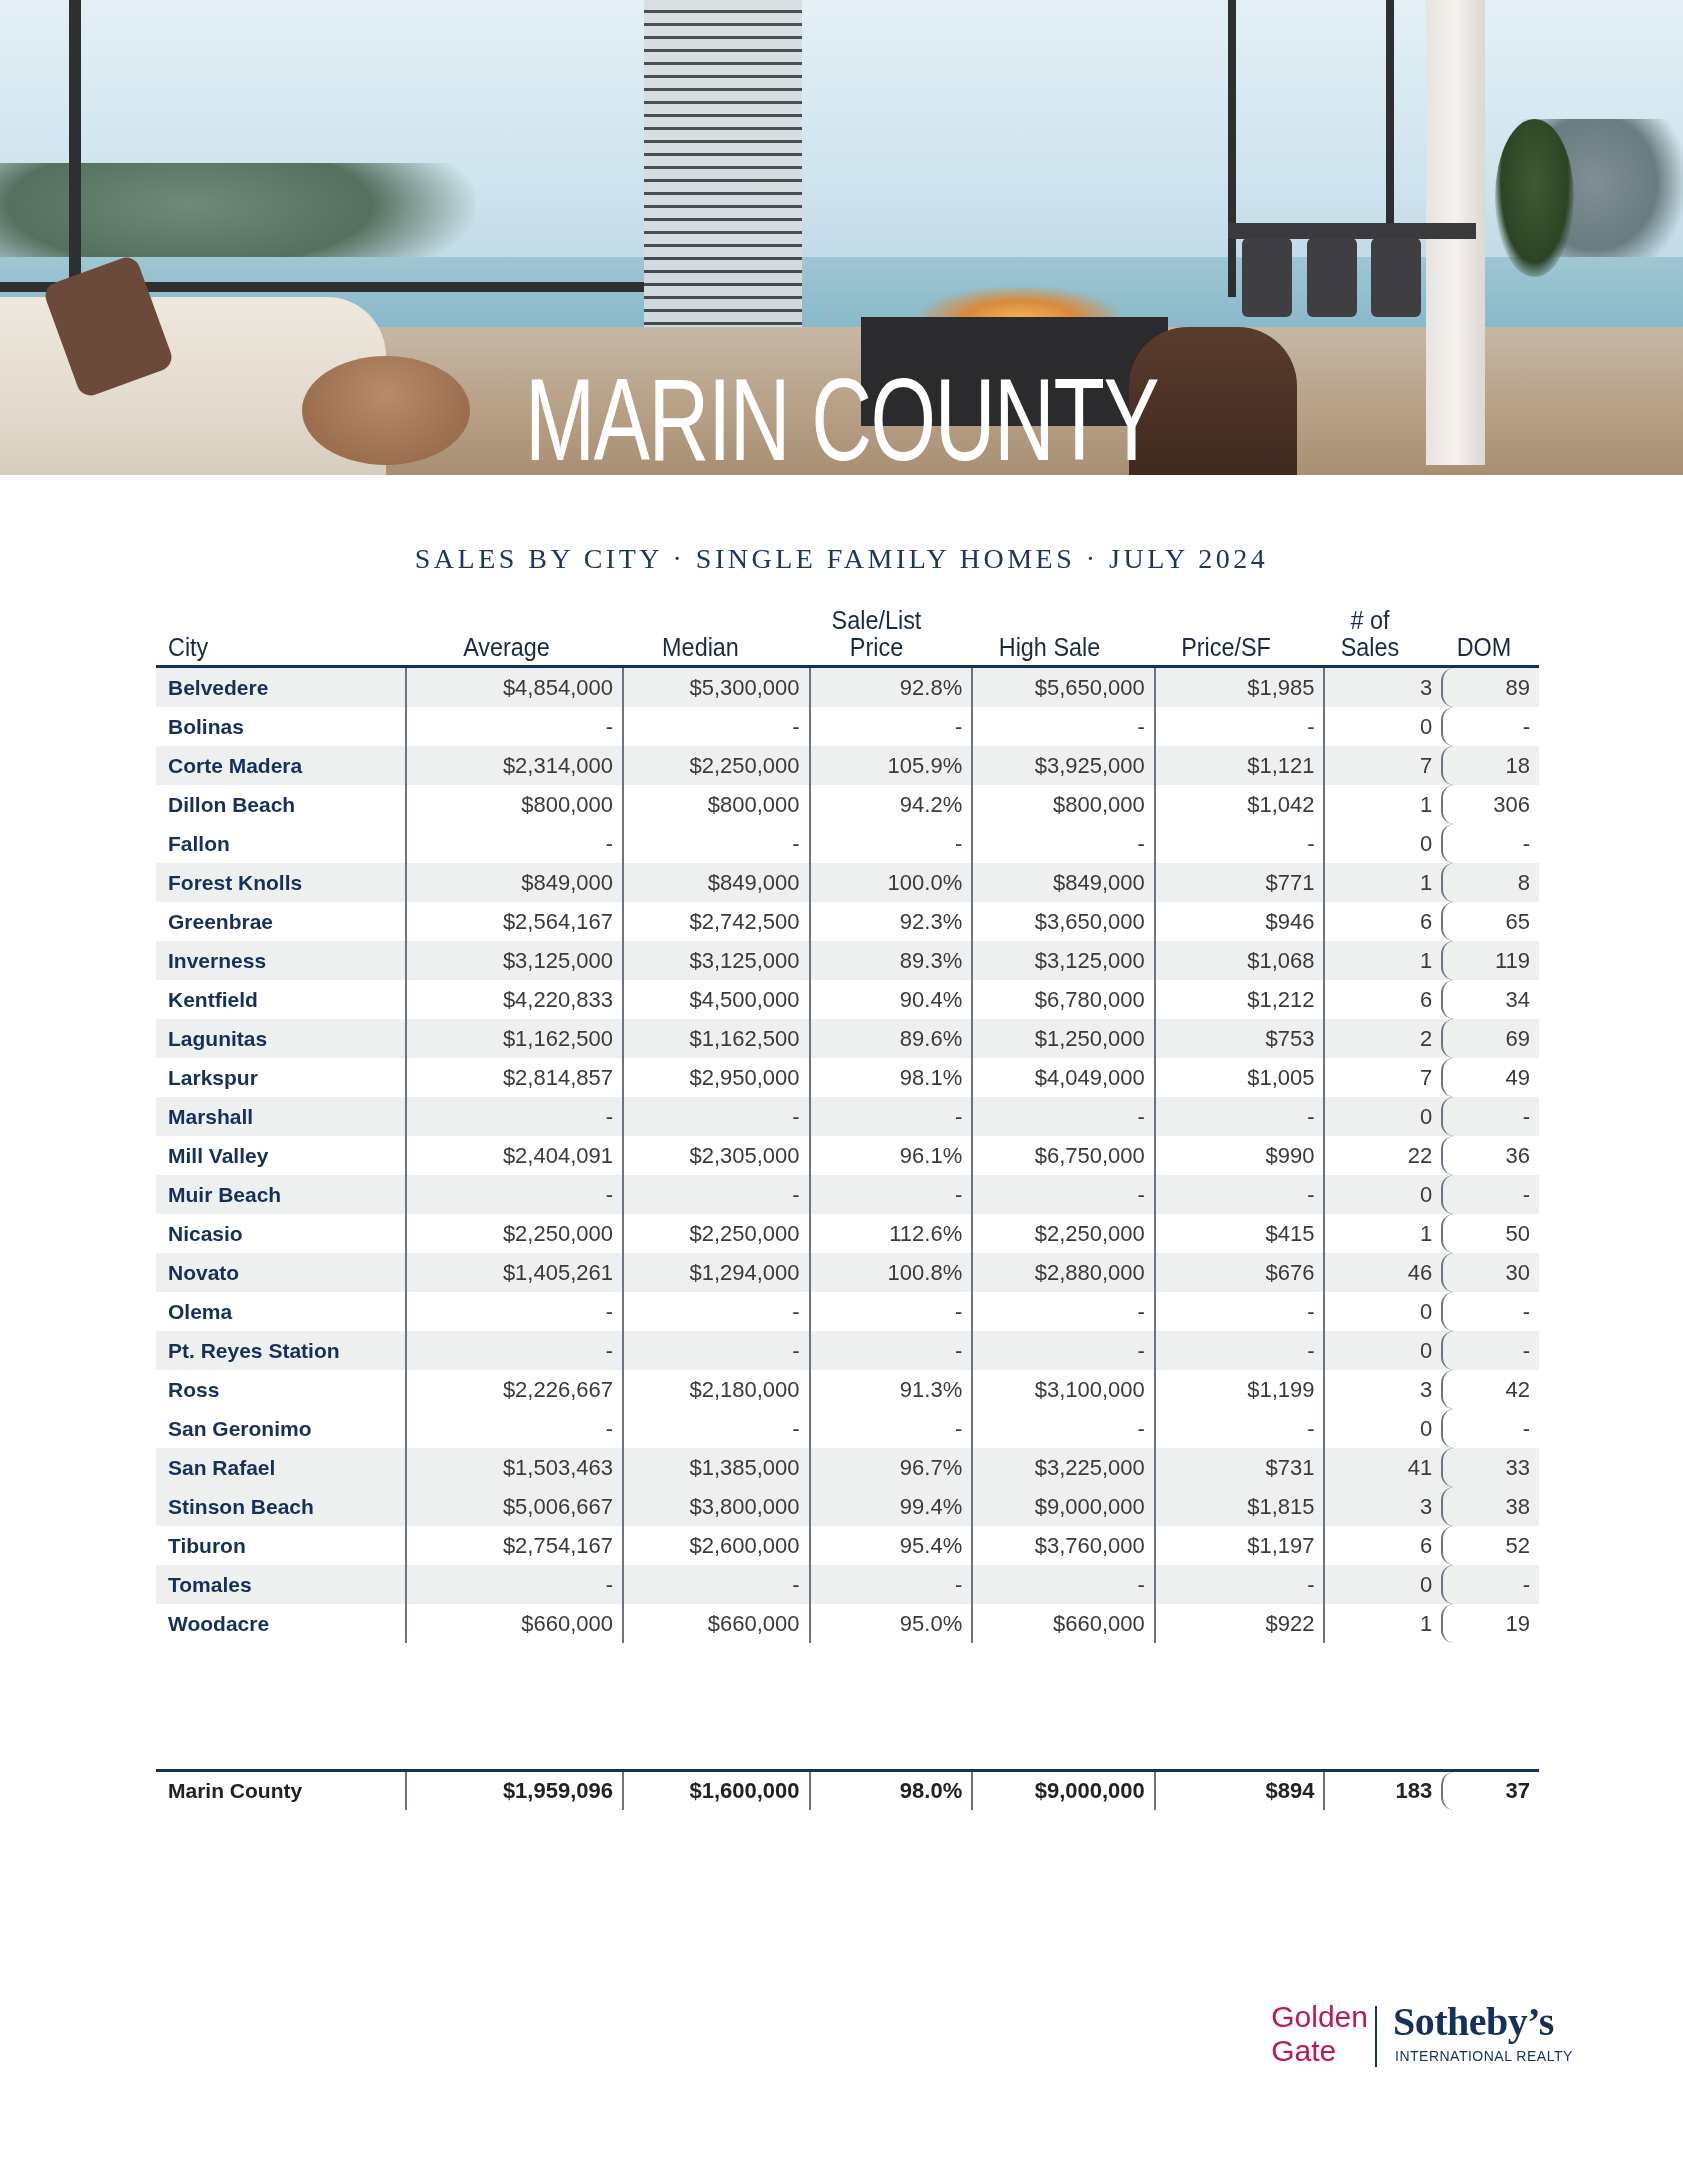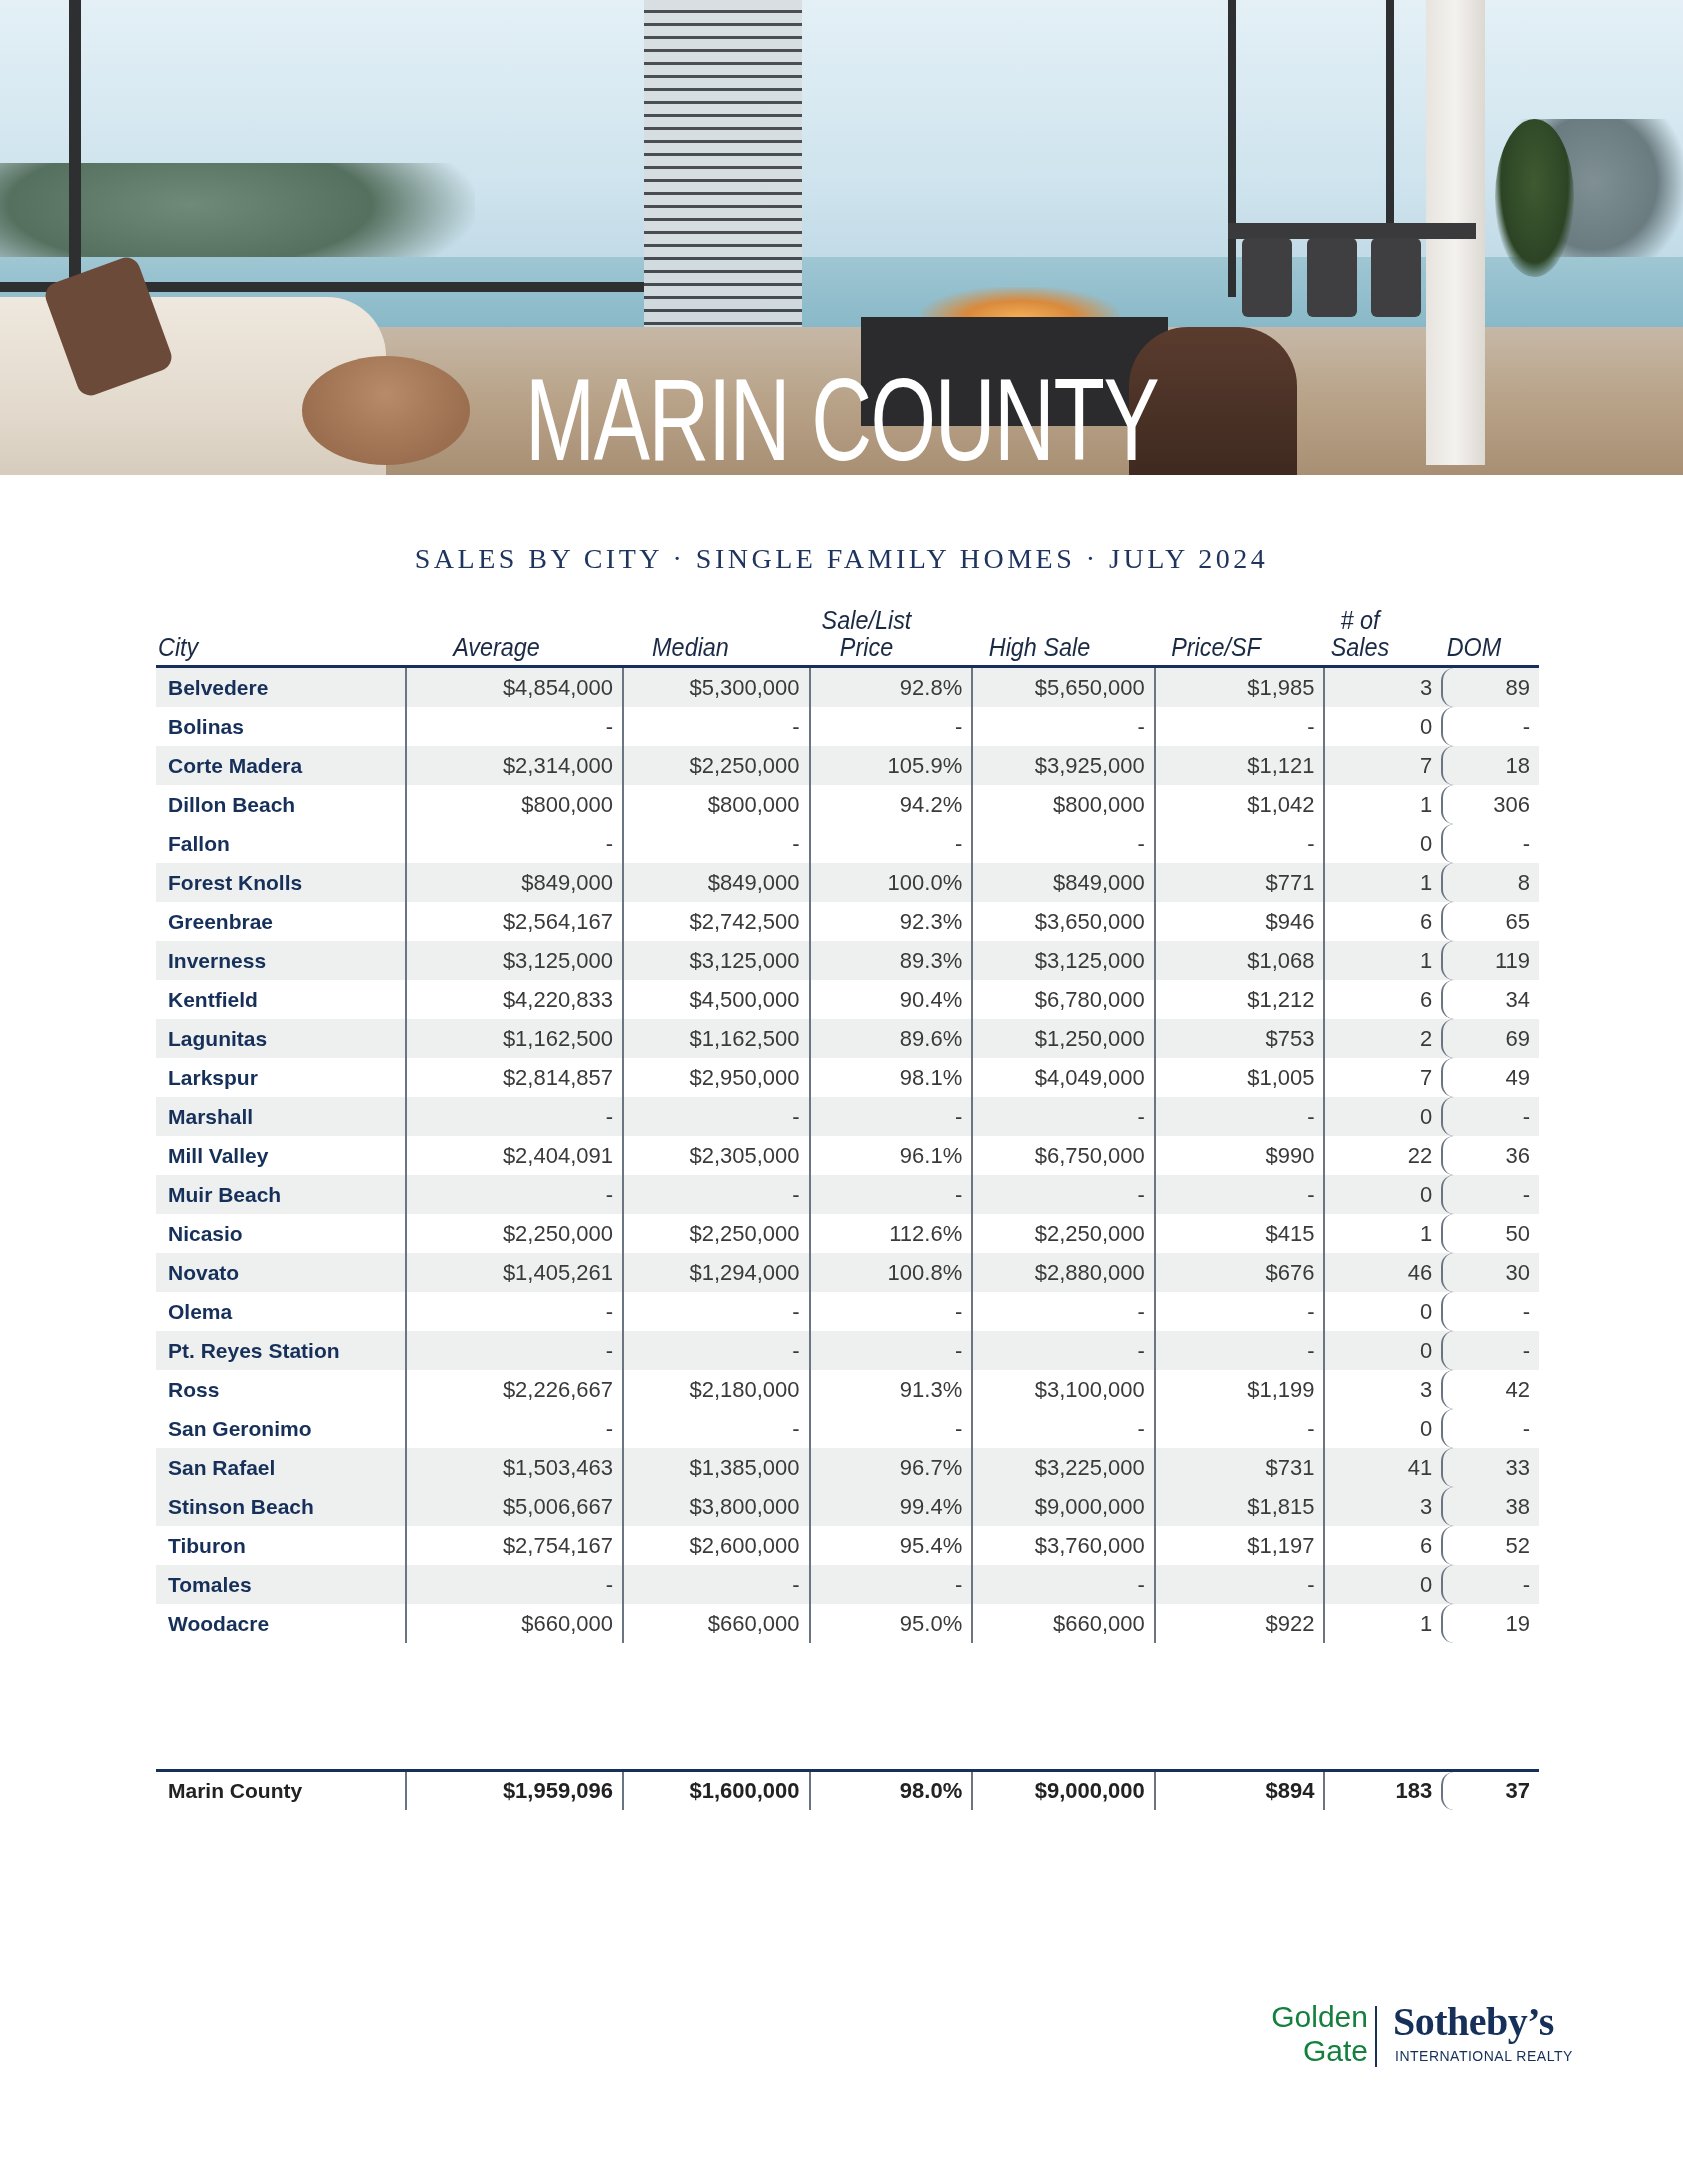--- a/index.html
+++ b/index.html
@@ -33,21 +33,21 @@
   .hero .armchair { position:absolute; left:1129px; top:327px; width:168px; height:158px; border-radius:59px 59px 10px 10px; background:linear-gradient(180deg,#5a3c2e,#3d281f); }
   .hero .plant { position:absolute; left:1495px; top:119px; width:79px; height:158px; border-radius:50%; background: radial-gradient(ellipse at 50% 40%, #3f5a32 0%, #2c4424 60%, rgba(44,68,36,0) 75%); }
 
   .hero-title { position:absolute; left:0; top:361px; width:1683px; text-align:center;
     color:#ffffff; font-family:"Liberation Sans Narrow","Liberation Sans", sans-serif; font-weight:300;
     font-size:117px; line-height:117px; letter-spacing:-2px; transform:scaleX(0.72); transform-origin:842px 0; }
 
   
   .subtitle { position:absolute; left:0; top:543px; width:1683px; text-align:center;
     font-family:"Liberation Serif", serif; font-size:28px; letter-spacing:3.5px; color:#1f3560; }
-  .hdr { position:absolute; top:602px; left:146px; width:1383px; height:65px;font-style:italic; }
+  .hdr { position:absolute; top:602px; left:156px; width:1383px; height:65px; }
   .hdr .hc { position:absolute; bottom:6px; font-size:26px; line-height:27px; color:#1b2a44; text-align:center;
     font-family:"Liberation Sans", sans-serif; transform:scaleX(0.9); }
   .hdr-rule { position:absolute; left:156px; top:665px; width:1383px; height:3px; background:#16305a; }
 
   .rows { position:absolute; left:156px; top:668px; width:1383px; }
   .row { position:relative; height:39px; display:flex; }
   .row.shade { background:#eef0f0; }
   .cell { box-sizing:border-box; height:100%; display:flex; align-items:center; justify-content:flex-end;
     padding-right:9px; font-size:22px; color:#3a3a3a; font-family:"Liberation Sans", sans-serif; }
   .cell.city { justify-content:flex-start; padding-left:12px; padding-right:0; color:#16305a; font-weight:bold; font-size:21px; }
@@ -55,22 +55,22 @@
   .c0 { width:250px; } .c1 { width:217px; } .c2 { width:187px; } .c3 { width:163px; }
   .c4 { width:183px; } .c5 { width:170px; } .c6 { width:118px; } .c7 { width:98px;border-radius:13px; }
 
   .total-rule { position:absolute; left:156px; top:1769px; width:1383px; height:3px; background:#16305a; }
   .total { position:absolute; left:156px; top:1772px; width:1383px; height:38px; display:flex; }
   .total .cell { color:#222222; font-weight:bold; }
   .total .cell.city { color:#222222; }
 
   
   .logo { position:absolute; left:1242px; top:2000px; height:79px; width:356px; }
-  .logo .gg { position:absolute; right:230px; top:0; text-align:right; font-family:"Liberation Sans", sans-serif;
-    font-size:30px; line-height:34px; color:#15803d; }
+  .logo .gg { position:absolute; right:230px; top:0; font-family:"Liberation Sans", sans-serif;
+    font-size:30px; line-height:34px; color:#be185d; }
   .logo .sep { position:absolute; left:133px; top:6px; width:2px; height:61px; background:#16305a; }
   .logo .sothebys { position:absolute; left:151px; top:-2px; font-family:"Liberation Serif", serif; font-weight:bold; font-size:40px; color:#16305a; letter-spacing:-0.5px; }
   .logo .intl { position:absolute; left:153px; top:48px; font-family:"Liberation Sans", sans-serif; font-size:14px; color:#16305a; letter-spacing:0.5px; }
 </style>
 </head>
 <body>
 
 <div class="hero">
   <div class="sky"></div>
   <div class="hills-left"></div>

